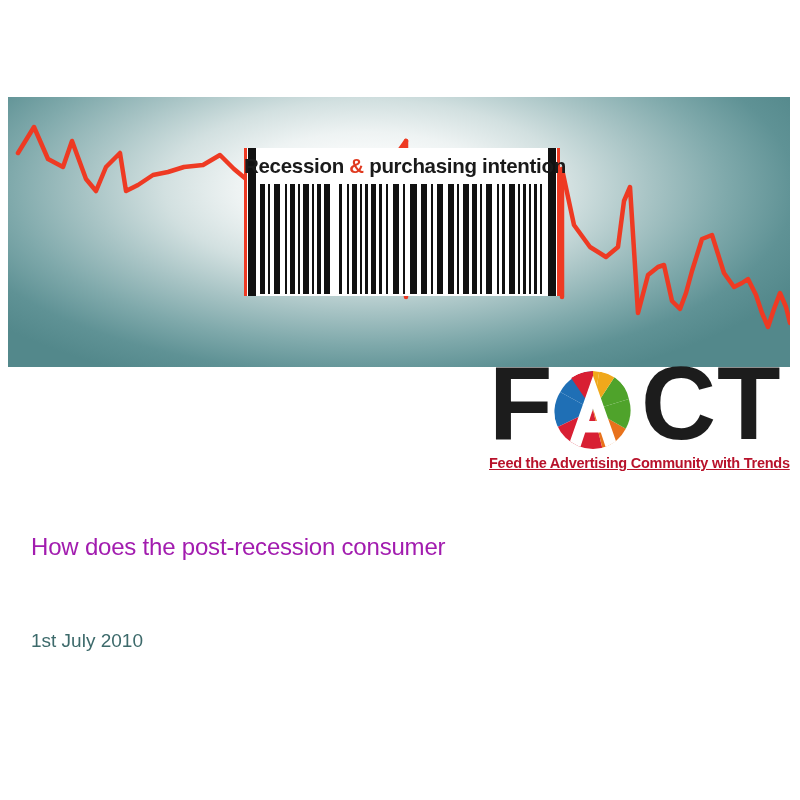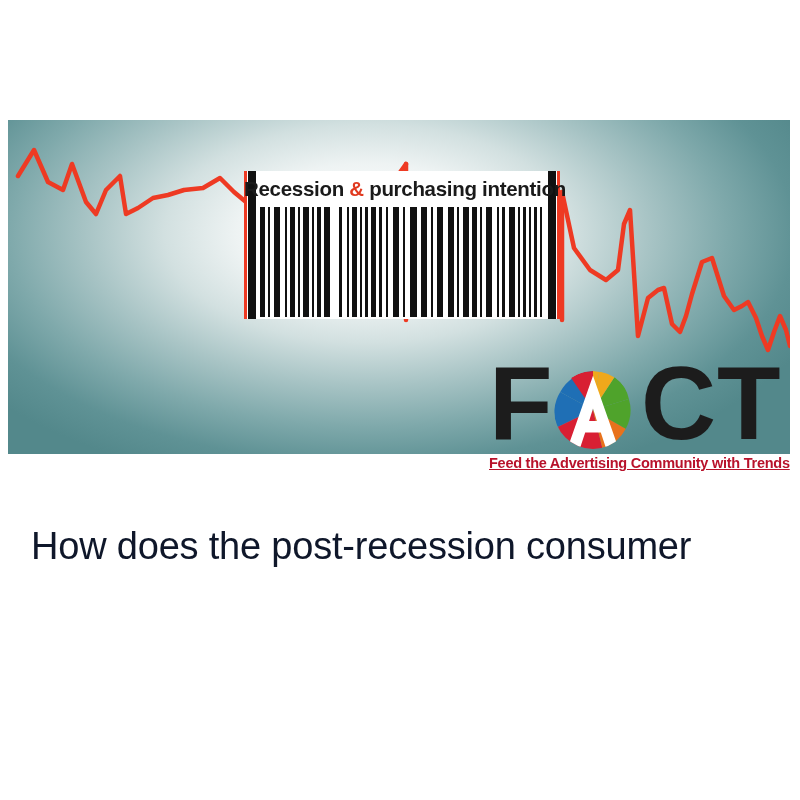--- a/index.html
+++ b/index.html
@@ -21,23 +21,23 @@
     position: absolute;
     left: 0; top: 0;
     width: 800px; height: 800px;
     background: #ffffff;
   }
 
   
   .banner {
     position: absolute;
     left: 8px;
-    top: 120px;
+    top: 97px;
     width: 782px;
-    height: 334px;
+    height: 270px;
     overflow: hidden;
     background: radial-gradient(ellipse 62% 78% at 46% 34%,
                  #ffffff 0%,
                  #fbfcfc 14%,
                  #eef3f3 27%,
                  #d2e0e0 42%,
                  #a8c4c5 58%,
                  #7fa9ab 74%,
                  #5f9295 88%,
                  #53888b 100%);
@@ -155,23 +155,23 @@
   }
 
   
   .headline {
     position: absolute;
     left: 31px;
     top: 522px;
     width: 730px;
     font-family: "Liberation Sans", sans-serif;
     font-weight: normal;
-    font-size: 38px;
+    font-size: 24px;
     line-height: 49px;
-    color: #0f172a;
+    color: #a21caf;
     letter-spacing: -0.2px;
   }
   .headline .line { display: block; }
 
   .subtitle {
     position: absolute;
     left: 31px;
     top: 628px;
     font-family: "Liberation Sans", sans-serif;
     font-weight: normal;
@@ -285,14 +285,15 @@
         </g>
       </svg>
     </div>
     <div class="fact-tagline">Feed the Advertising Community with Trends</div>
   </div>
 
   <div class="headline">
     <span class="line">How does the post-recession consumer</span>
   </div>
 
+  <div class="subtitle">1st July 2010</div>
 
 </div>
 
 </body></html>

